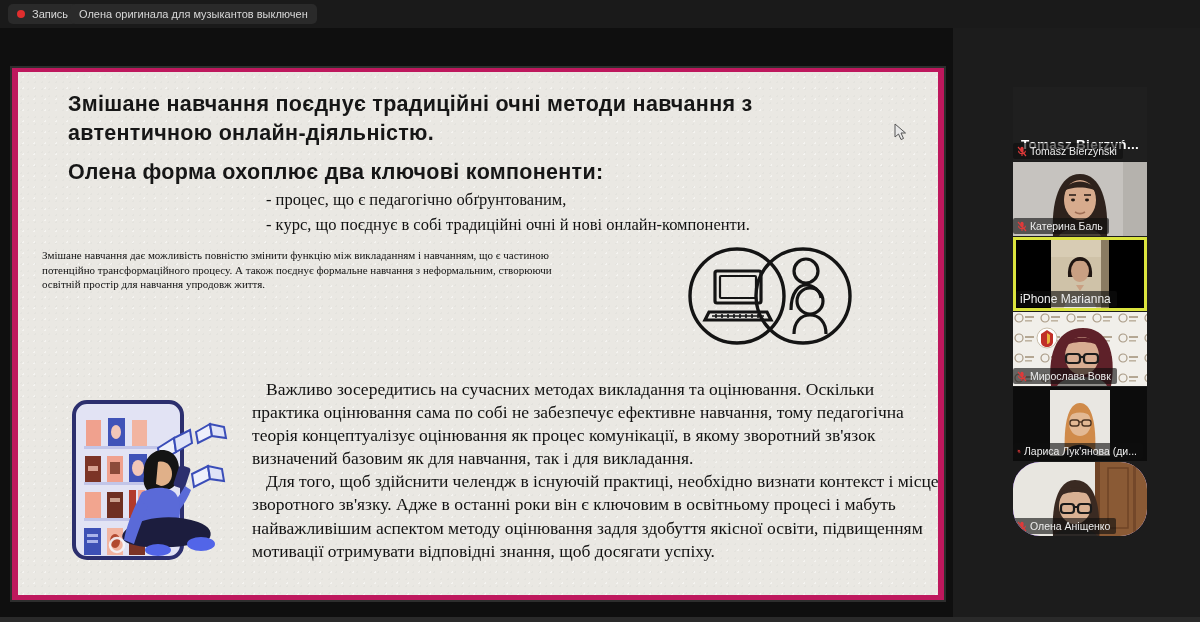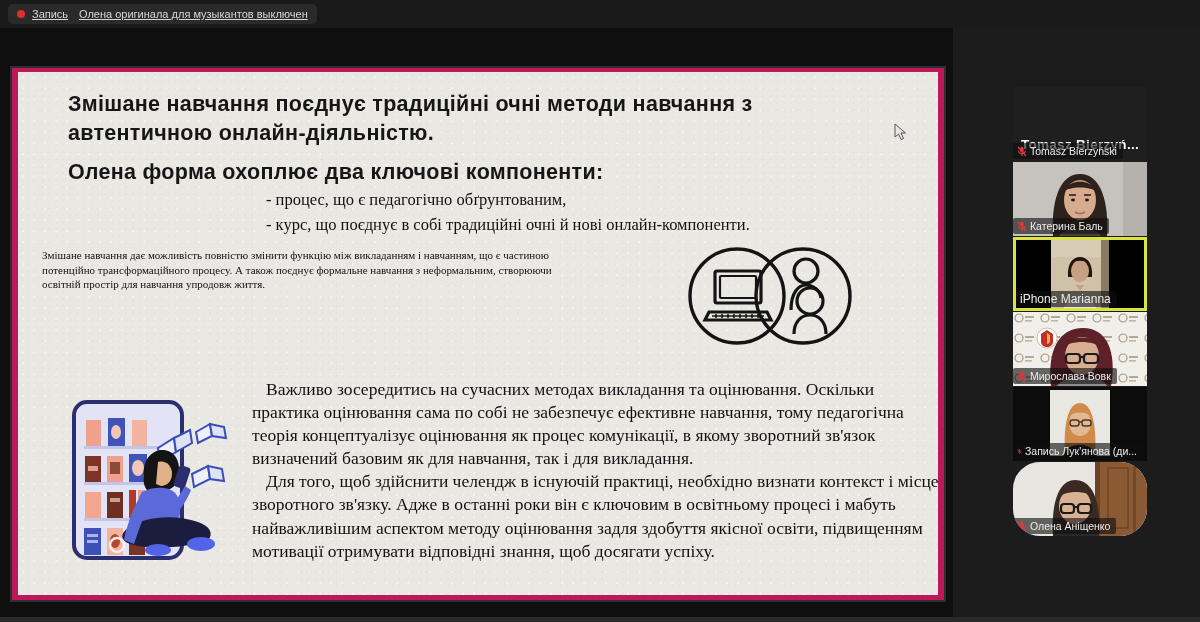--- a/index.html
+++ b/index.html
@@ -2,21 +2,21 @@
 <html><head>
 <meta charset="utf-8">
 <style>
   * { margin:0; padding:0; box-sizing:border-box; }
   html,body { width:1200px; height:622px; overflow:hidden; background:#111; font-family:"Liberation Sans", sans-serif; }
   .stage { position:relative; width:1200px; height:622px; background:#121212; }
 
   
   .topbar { position:absolute; left:0; top:0; width:1200px; height:28px; background:#1a1a1a; }
   .pill { position:absolute; top:4px; height:20px; background:#2a2a2a; border-radius:5px;
-          display:flex; align-items:center; padding:0 9px; color:#d8d8d8; font-size:11px;text-decoration:underline; }
+          display:flex; align-items:center; padding:0 9px; color:#d8d8d8; font-size:11px; }
   .pill.rec { left:8px; }
   .rec-dot { width:8px; height:8px; border-radius:50%; background:#e02e2e; margin-right:7px; }
   .pill.banner { left:70px; }
 
   
   .share-bg { position:absolute; left:0; top:28px; width:953px; height:594px; background:#0f0f0f; }
   .slide { position:absolute; left:10px; top:38px; width:936px; height:536px; background:#be185d; border:2px solid #2e2e2e; }
   .paper { position:absolute; left:6px; top:4px; right:6px; bottom:5px; background:#eae8e3;
            background-image: radial-gradient(rgba(0,0,0,0.025) 1px, transparent 1px),
                              radial-gradient(rgba(255,255,255,0.5) 1px, transparent 1px);
@@ -269,21 +269,21 @@
         <rect x="69" y="33" width="9" height="6" rx="2.5" fill="none" stroke="#4a3322" stroke-width="1.4"></rect>
         <line x1="66" y1="35" x2="69" y2="35" stroke="#4a3322" stroke-width="1.4"></line>
         <path d="M50 69 C54 54 80 54 84 69 Z" fill="#141418"></path>
       </svg>
       <div class="name-tag">
         <svg width="10" height="11" viewBox="0 0 10 11">
           <rect x="3.4" y="0.8" width="3.2" height="5.6" rx="1.6" fill="#e03a3a"></rect>
           <path d="M1.6 4.8 C1.6 8.6 8.4 8.6 8.4 4.8 M5 8.2 V10" stroke="#e03a3a" stroke-width="1.1" fill="none"></path>
           <line x1="1" y1="1" x2="9" y2="10" stroke="#e03a3a" stroke-width="1.2"></line>
         </svg>
-        <span>Запись Лук'янова (ди...</span>
+        <span>Лариса Лук'янова (ди...</span>
       </div>
     </div>
 
     <div class="tile" style="top:434px;border-radius:27px;">
       <svg width="134" height="74" viewBox="0 0 134 74">
         <rect width="134" height="74" fill="#e8e6e0"></rect>
         <rect x="82" width="52" height="74" fill="#8a5a35"></rect>
         <rect x="82" width="5" height="74" fill="#6f4426"></rect>
         <rect x="120" width="3" height="74" fill="#74482a"></rect>
         <rect x="95" y="6" width="20" height="60" fill="none" stroke="#6f4426" stroke-width="1.5"></rect>

